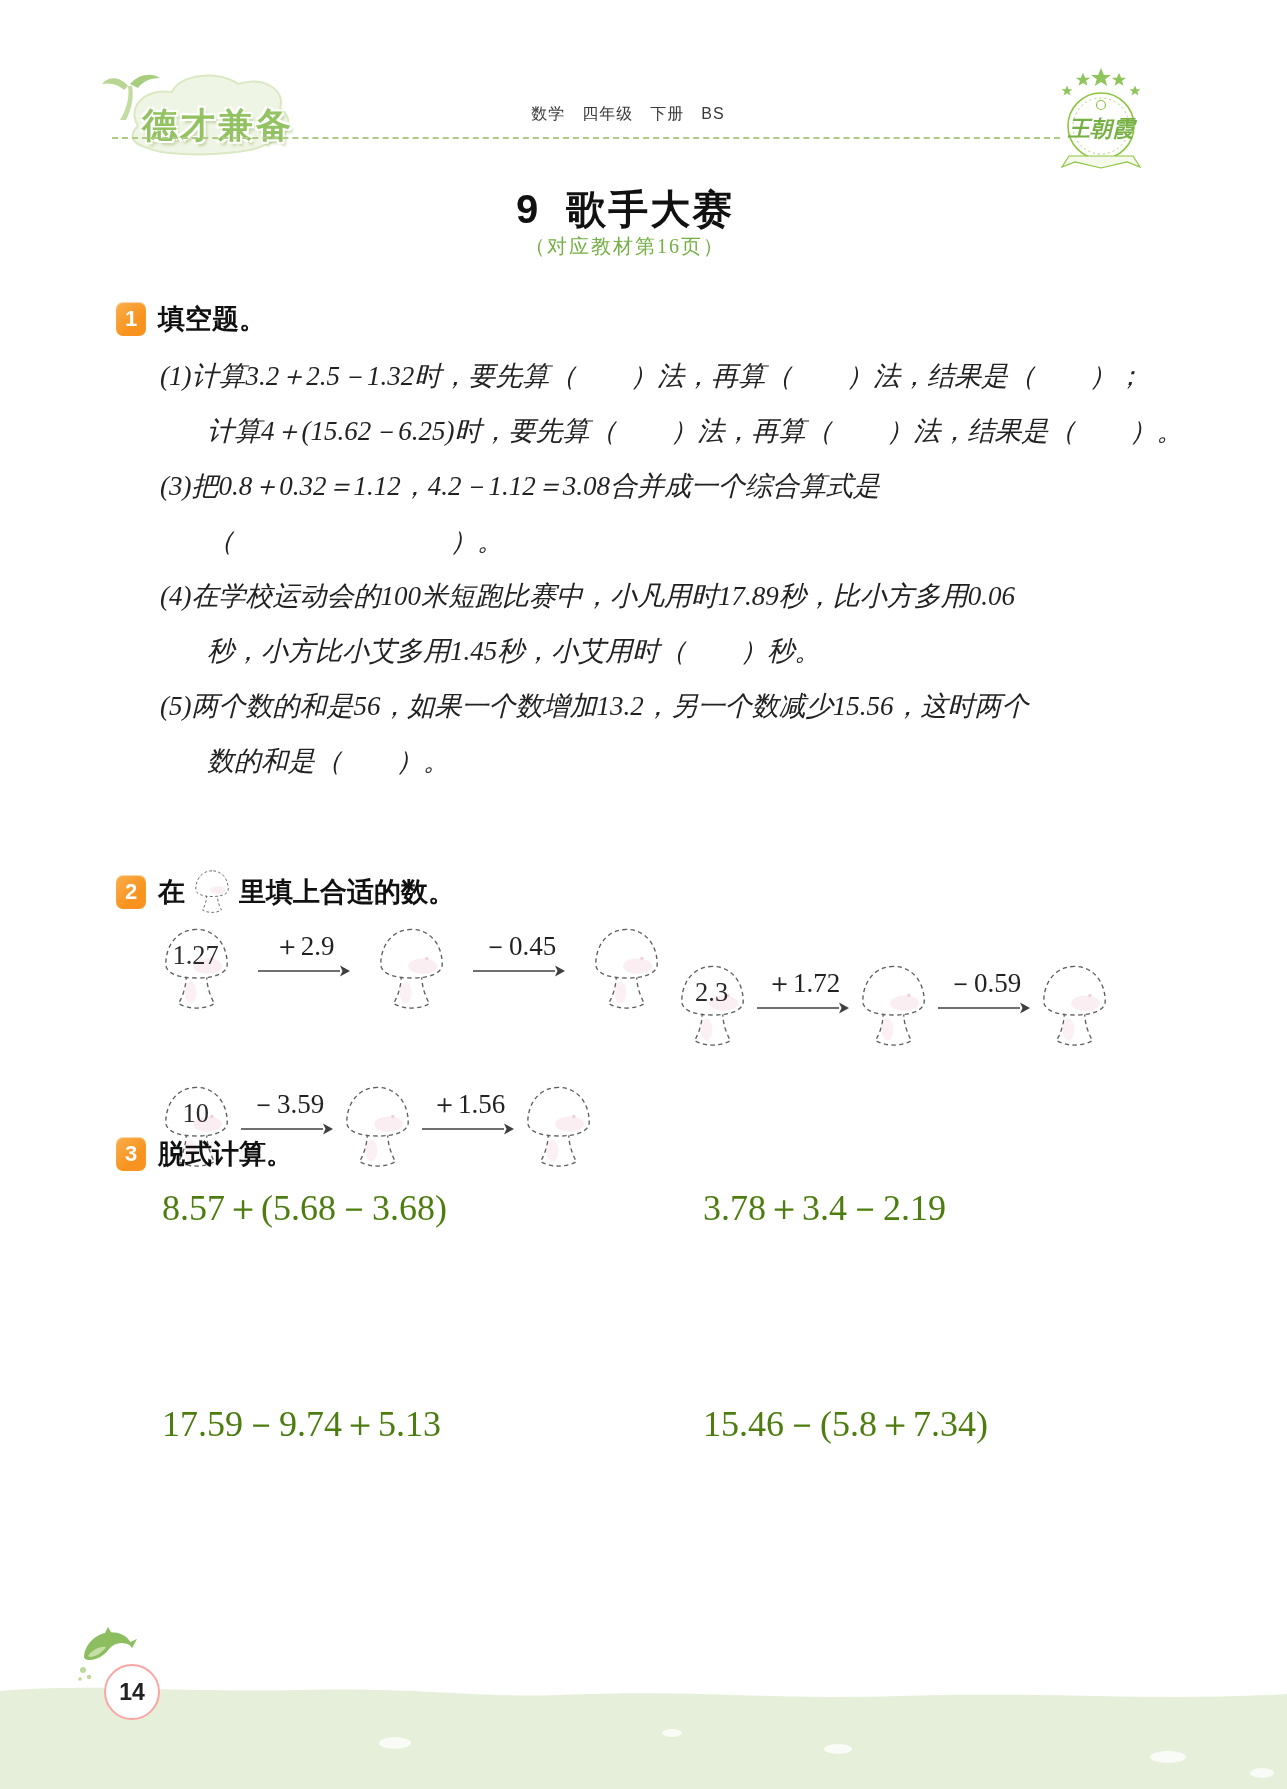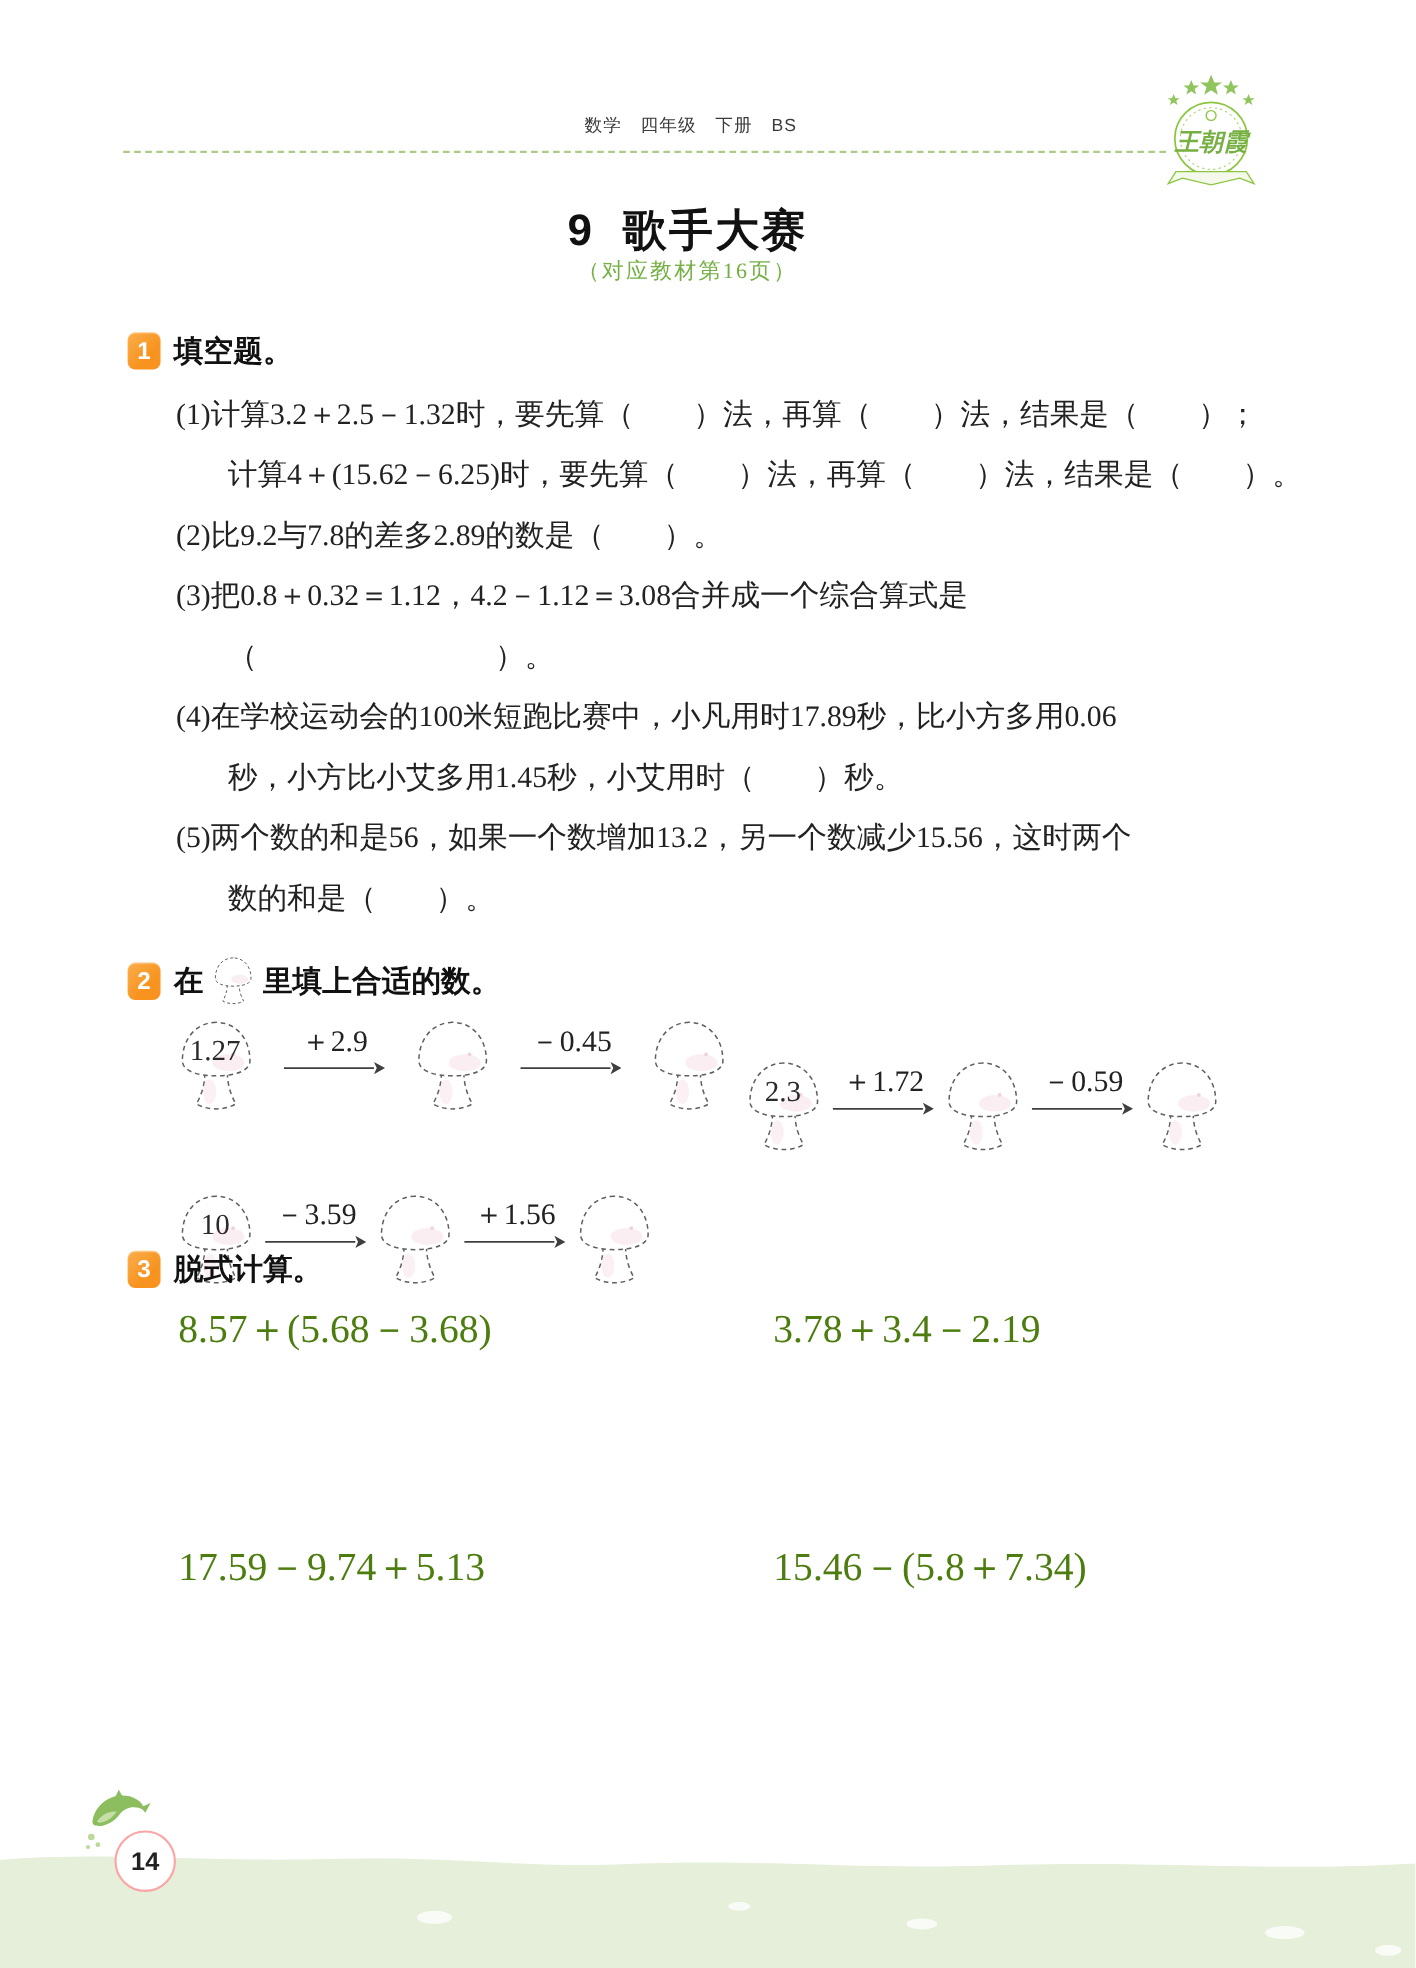--- a/index.html
+++ b/index.html
@@ -28,21 +28,21 @@
   .sec-header{position:absolute;left:116px;display:flex;align-items:center;gap:12px;}
   .badge{width:30px;height:34px;border-radius:7px;flex:none;
       background:linear-gradient(135deg,#FBAE4C 0%,#F7931E 65%);
       color:#fff;font-family:"Liberation Sans",sans-serif;font-weight:700;font-size:22px;
       display:flex;align-items:center;justify-content:center;
       box-shadow:inset 0 1px 1px rgba(255,255,255,.6);}
   .sec-label{font-family:"Liberation Sans",sans-serif;font-weight:700;font-size:27px;color:#111;
       display:flex;align-items:center;}
 
   
-  .q1-lines{position:absolute;left:160px;top:349px;width:1015px;}
+  .q1-lines{position:absolute;left:160px;top:349px;width:1015px;font-style:italic;}
   .q1-line{height:55px;line-height:55px;font-size:27px;white-space:pre;color:#222;}
   .q1-line.indent{padding-left:47px;}
 
   
   .chain{position:absolute;display:flex;align-items:flex-start;}
   .mush{width:77px;height:87px;flex:none;}
   .arrow{width:92px;margin:2px 6px 0 6px;flex:none;display:flex;flex-direction:column;align-items:center;}
   .arrow-label{font-size:27px;line-height:36px;white-space:pre;color:#222;}
   .arrow svg{display:block;}
   .mush-inline{margin:0 6px;vertical-align:-14px;}
@@ -55,20 +55,29 @@
   .page-circle{position:absolute;left:104px;top:1664px;width:52px;height:52px;background:#fff;
       border:2px solid #fca5a5;border-radius:50%;z-index:3;display:flex;align-items:center;justify-content:center;
       font-family:"Liberation Sans",sans-serif;font-weight:700;font-size:23px;color:#222;}
   .dolphin{position:absolute;left:76px;top:1626px;z-index:4;}
 </style>
 </head>
 <body>
 
 <div class="page">
 
+  <div class="brand-logo">
+    <svg width="202" height="106" viewBox="0 0 202 106">
+      <path d="M40,64 C28,44 48,26 74,30 C82,12 120,8 140,22 C166,14 188,28 182,46 C198,58 190,78 168,82 C152,94 68,96 50,86 C34,82 30,74 40,64 Z" fill="#EFF5E4" stroke="#DAE8C3" stroke-width="2"></path>
+      <path d="M32,22 C40,12 54,10 62,16 C52,16 44,20 40,26 Z" fill="#A8CD7F"></path>
+      <path d="M30,24 C22,14 10,14 4,22 C14,20 22,24 26,28 Z" fill="#B7D691"></path>
+      <path d="M30,24 C32,36 28,48 22,58 L28,58 C34,46 36,34 34,24 Z" fill="#C3DC9F"></path>
+    </svg>
+    <span class="brand-text">德才兼备</span>
+  </div>
 
   <div class="subject-line">数学　四年级　下册　BS</div>
   <div class="dashline"></div>
 
   <div class="pub-badge">
     <svg width="94" height="112" viewBox="0 0 94 112">
       <g fill="#90C45C">
         <polygon points="47,4 49.9,10.9 57,10.9 51.2,15.2 53.2,22.1 47,18 40.8,22.1 42.8,15.2 37,10.9 44.1,10.9"></polygon>
         <polygon transform="translate(29,16) scale(0.72)" points="0,-10 2.9,-3.1 10,-3.1 4.2,1.2 6.2,8.1 0,4 -6.2,8.1 -4.2,1.2 -10,-3.1 -2.9,-3.1"></polygon>
         <polygon transform="translate(65,16) scale(0.72)" points="0,-10 2.9,-3.1 10,-3.1 4.2,1.2 6.2,8.1 0,4 -6.2,8.1 -4.2,1.2 -10,-3.1 -2.9,-3.1"></polygon>
@@ -88,21 +97,20 @@
   </div>
   <div class="subtitle">（对应教材第16页）</div>
 
   <div class="sec-header" style="top:301px;">
     <div class="badge">1</div>
     <div class="sec-label">填空题。</div>
   </div>
   <div class="q1-lines">
       <div class="q1-line">(1)计算3.2＋2.5－1.32时，要先算（　　）法，再算（　　）法，结果是（　　）；</div>
       <div class="q1-line indent">计算4＋(15.62－6.25)时，要先算（　　）法，再算（　　）法，结果是（　　）。</div>
-      <div class="q1-line">(2)比9.2与7.8的差多2.89的数是（　　）。</div>
       <div class="q1-line">(3)把0.8＋0.32＝1.12，4.2－1.12＝3.08合并成一个综合算式是</div>
       <div class="q1-line indent">（　　　　　　　　）。</div>
       <div class="q1-line">(4)在学校运动会的100米短跑比赛中，小凡用时17.89秒，比小方多用0.06</div>
       <div class="q1-line indent">秒，小方比小艾多用1.45秒，小艾用时（　　）秒。</div>
       <div class="q1-line">(5)两个数的和是56，如果一个数增加13.2，另一个数减少15.56，这时两个</div>
       <div class="q1-line indent">数的和是（　　）。</div>
     </div>
 
   <div class="sec-header" style="top:869px;">
     <div class="badge">2</div>

